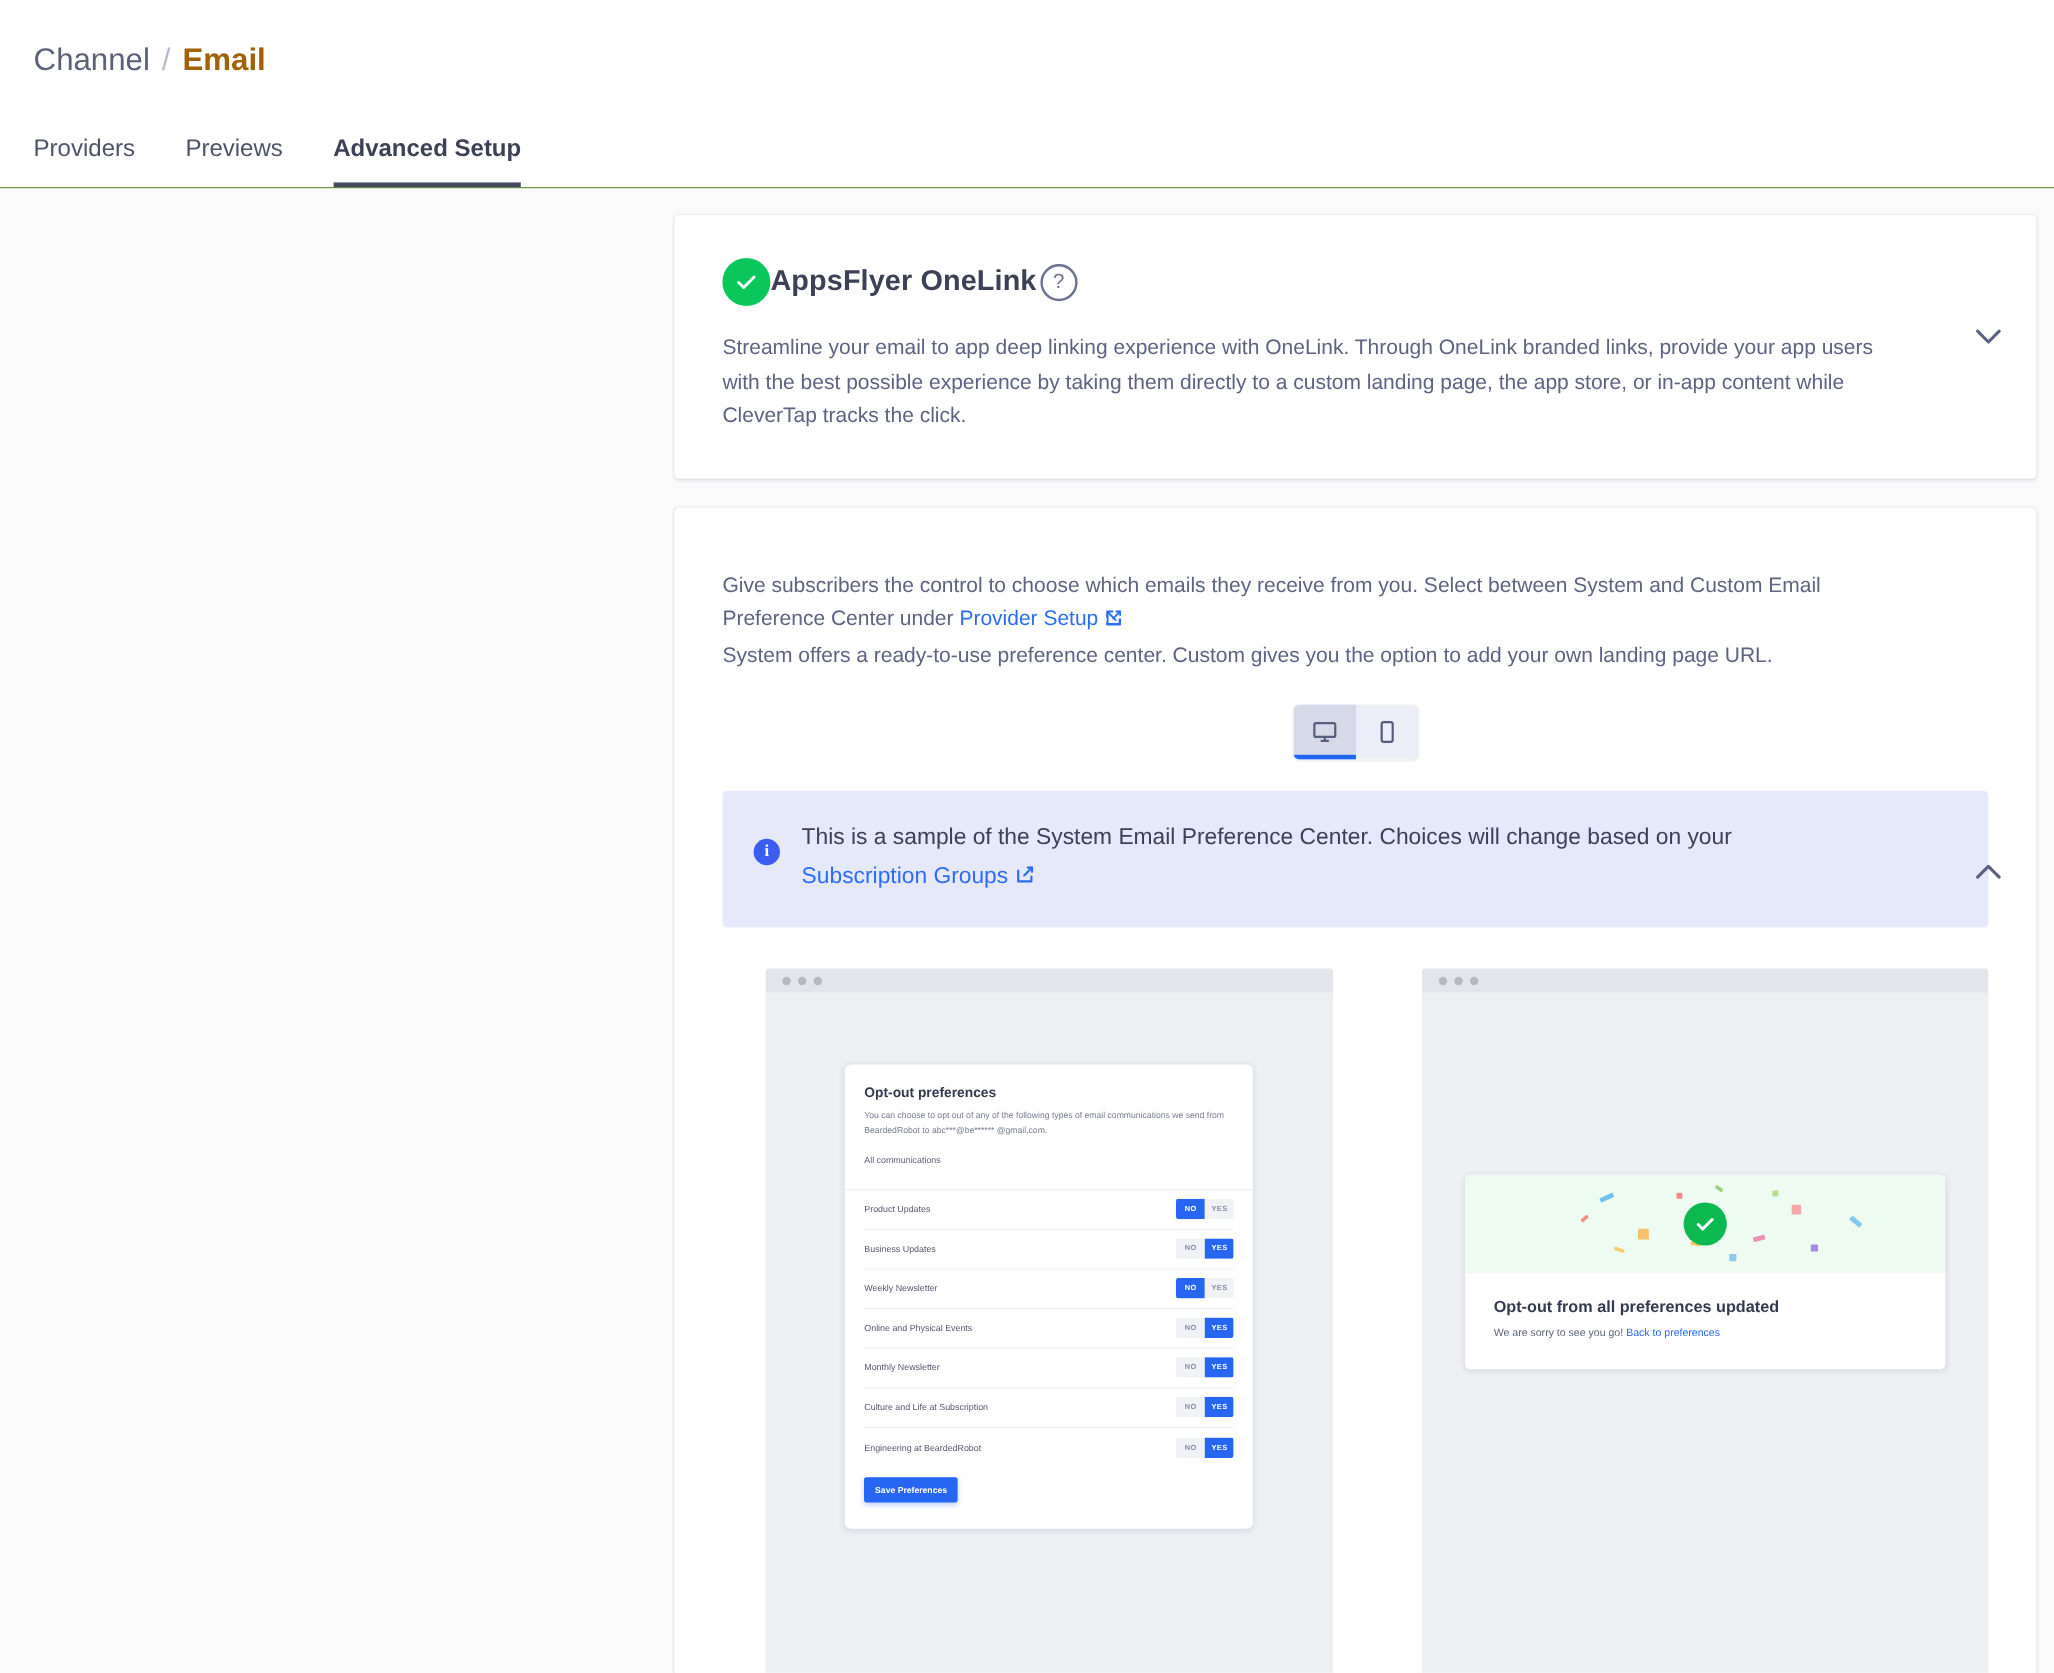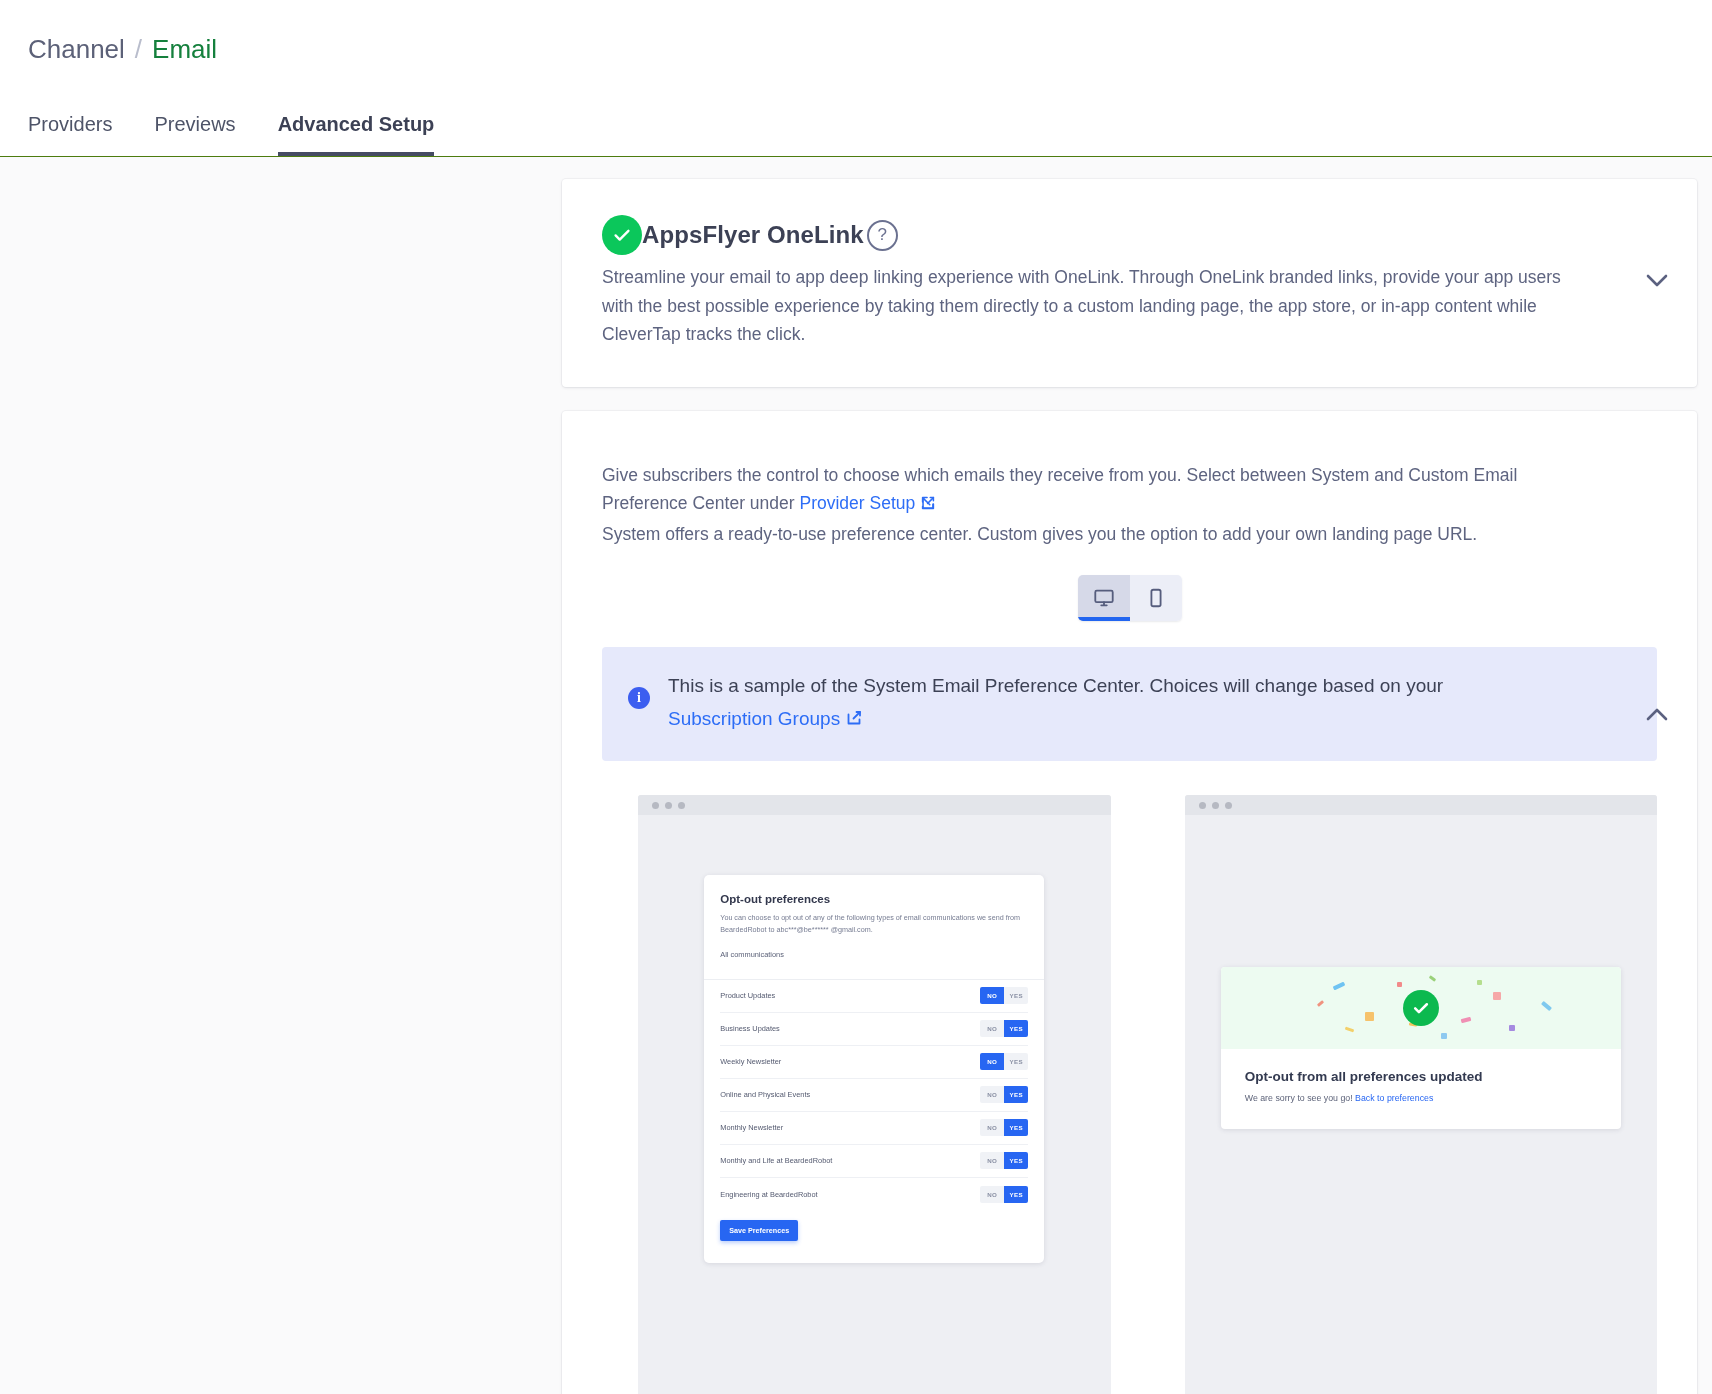--- a/index.html
+++ b/index.html
@@ -19,21 +19,21 @@
     border-bottom: 1px solid #4d7c0f;
   }
   .breadcrumb {
     font-size: 26px;
     padding: 0 28px;
     display:flex; align-items:center; gap:10px;
     height: 46px;
   }
   .crumb-muted { color:#5c6178; font-weight:400; }
   .crumb-sep { color:#b9bdcc; font-weight:400; }
-  .crumb-current { color:#15803d; font-weight:400;text-align:center; }
+  .crumb-current { color:#a16207; font-weight:700;text-align:center; }
 
   .tabs {
     display:flex; align-items:flex-end;
     padding: 36px 28px 0 28px;
     gap: 42px;
     height: 84px;
   }
   .tab {
     font-size: 20px;
     color:#4e5468;
@@ -81,21 +81,21 @@
     font-size: 24px; font-weight:700; color:#3c4155; letter-spacing:.1px;
   }
   .help-circle {
     width:31px; height:31px; border-radius:50%;
     border:2px solid #6b7190;
     display:flex; align-items:center; justify-content:center;
     color:#6b7190; font-size:17px; font-weight:400;
     cursor:pointer; margin-left:3px;
   }
   .ol-desc {
-    margin-top: 8px;
+    margin-top: 20px;
     font-size: 17.5px;
     line-height: 1.63;
     color:#5e6480;
     max-width: 975px;
   }
   .chev {
     position:absolute; right: 26px;
     cursor:pointer; color:#5b6180;
     width: 28px; height:28px;
     display:flex; align-items:center; justify-content:center;
@@ -375,21 +375,21 @@
 
                 <div class="mock-row">
                   <span class="mock-label">Monthly Newsletter</span>
                   <span class="toggle">
                     <span class="tg off">NO</span>
                     <span class="tg on">YES</span>
                   </span>
                 </div>
 
                 <div class="mock-row">
-                  <span class="mock-label">Monthly and Life at BeardedRobot</span>
+                  <span class="mock-label">Culture and Life at Subscription</span>
                   <span class="toggle">
                     <span class="tg off">NO</span>
                     <span class="tg on">YES</span>
                   </span>
                 </div>
 
                 <div class="mock-row">
                   <span class="mock-label">Engineering at BeardedRobot</span>
                   <span class="toggle">
                     <span class="tg off">NO</span>

